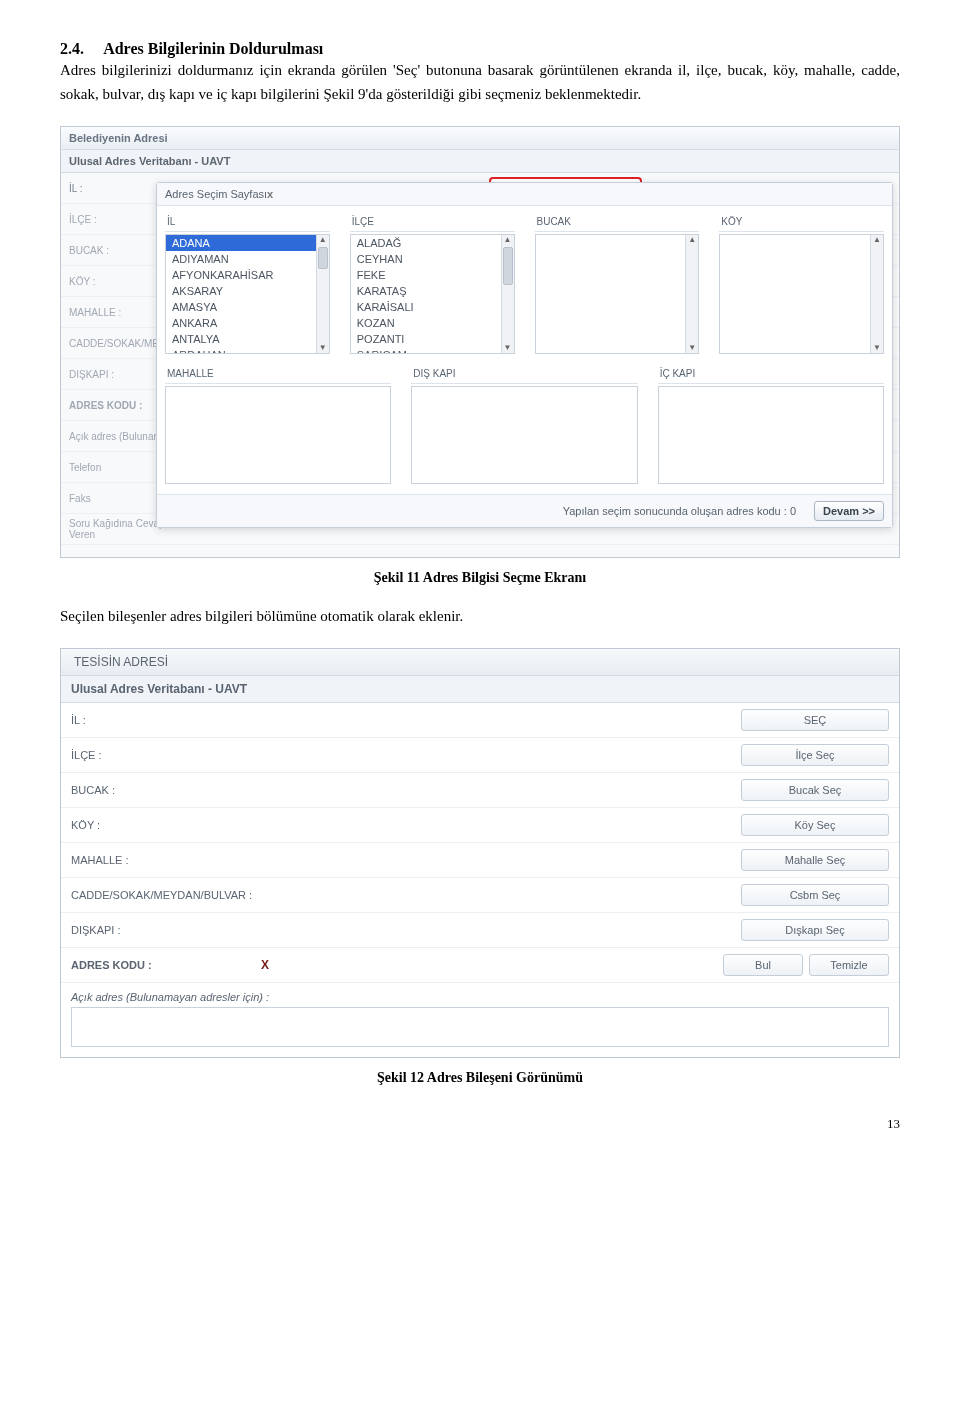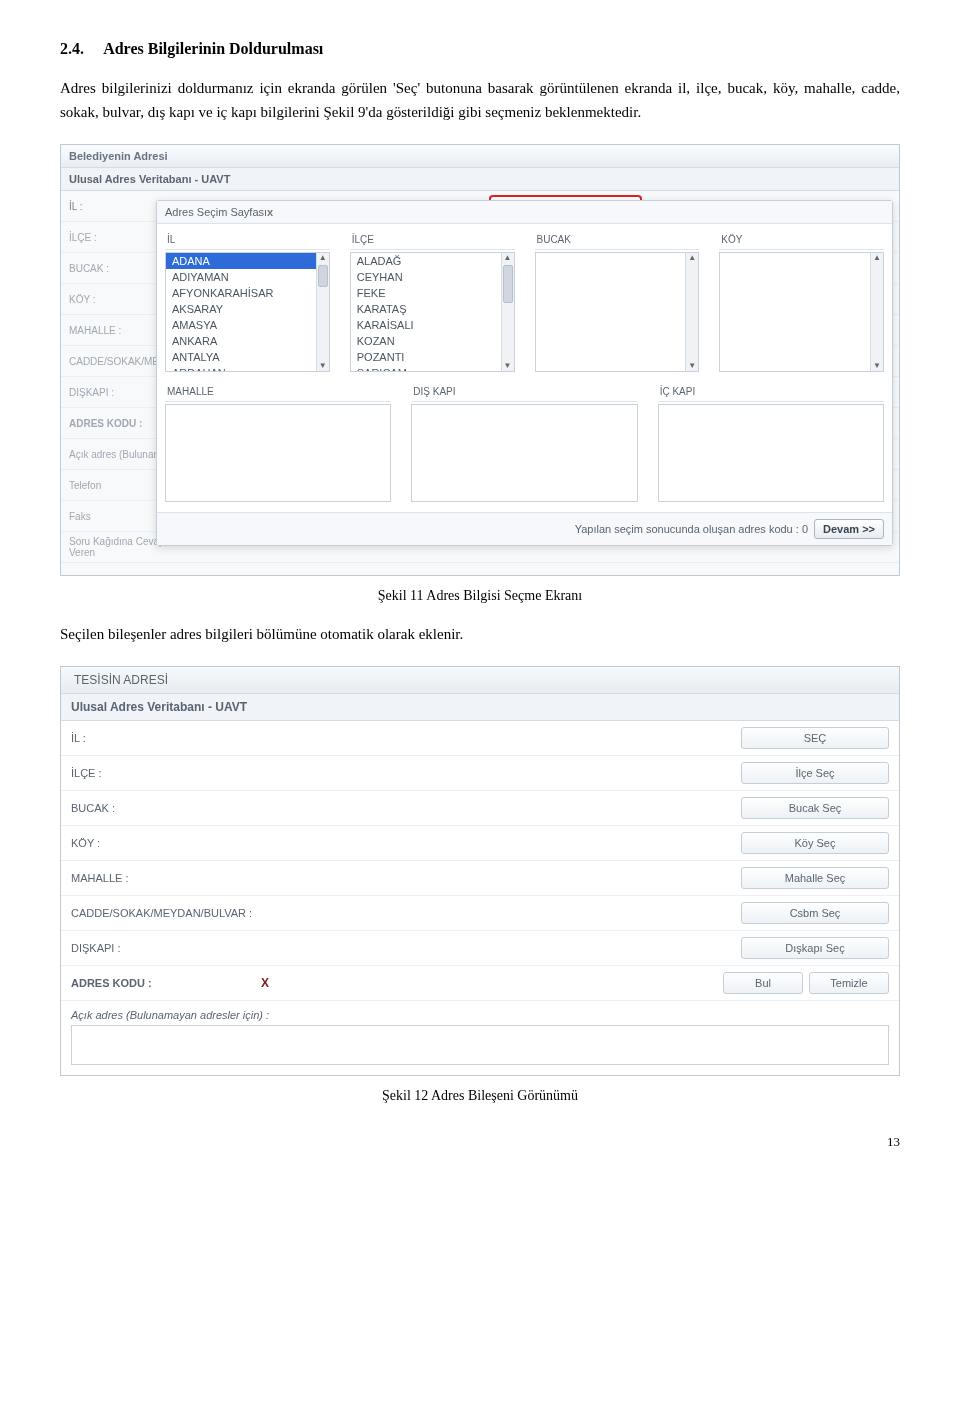--- a/index.html
+++ b/index.html
@@ -7,32 +7,31 @@
     padding: 40px 60px;
     font-family: "Times New Roman", serif;
     background: #fff;
     color: #000;
     width: 960px;
     box-sizing: border-box;
   }
   .heading {
     font-weight: bold;
     font-size: 16px;
-    margin-bottom: 18px;
   }
   .heading .num { display:inline-block; width: 40px; }
   .paragraph {
     font-size: 15px;
     line-height: 1.6;
     text-align: justify;
     margin-bottom: 20px;
   }
   .caption {
     text-align: center;
-    font-weight: normal;
+    font-weight: bold;
     font-size: 14px;
     margin: 12px 0 18px 0;
   }
   .page-number {
     text-align: right;
     font-size: 13px;
     margin-top: 30px;
   }
 
   
@@ -173,21 +172,21 @@
     border-radius:2px;
   }
   .listbox .scroll .arrow{
     position:absolute;left:2px;right:2px;height:10px;
     font-size:8px;text-align:center;color:#666;
   }
   .modal-footer {
     display:flex;
     justify-content:flex-end;
     align-items:center;
-    gap:6px;
+    gap:18px;
     background:#f6f8fb;
     margin:7px -8px -8px -8px;
     padding:6px 8px;
     border-top:1px solid #dde3ea;
     font-size:11px;
     color:#5a6470;
   }
   .devam-btn {
     background: linear-gradient(#fff,#e6ecf2);
     border:1px solid #a9b5c2;

